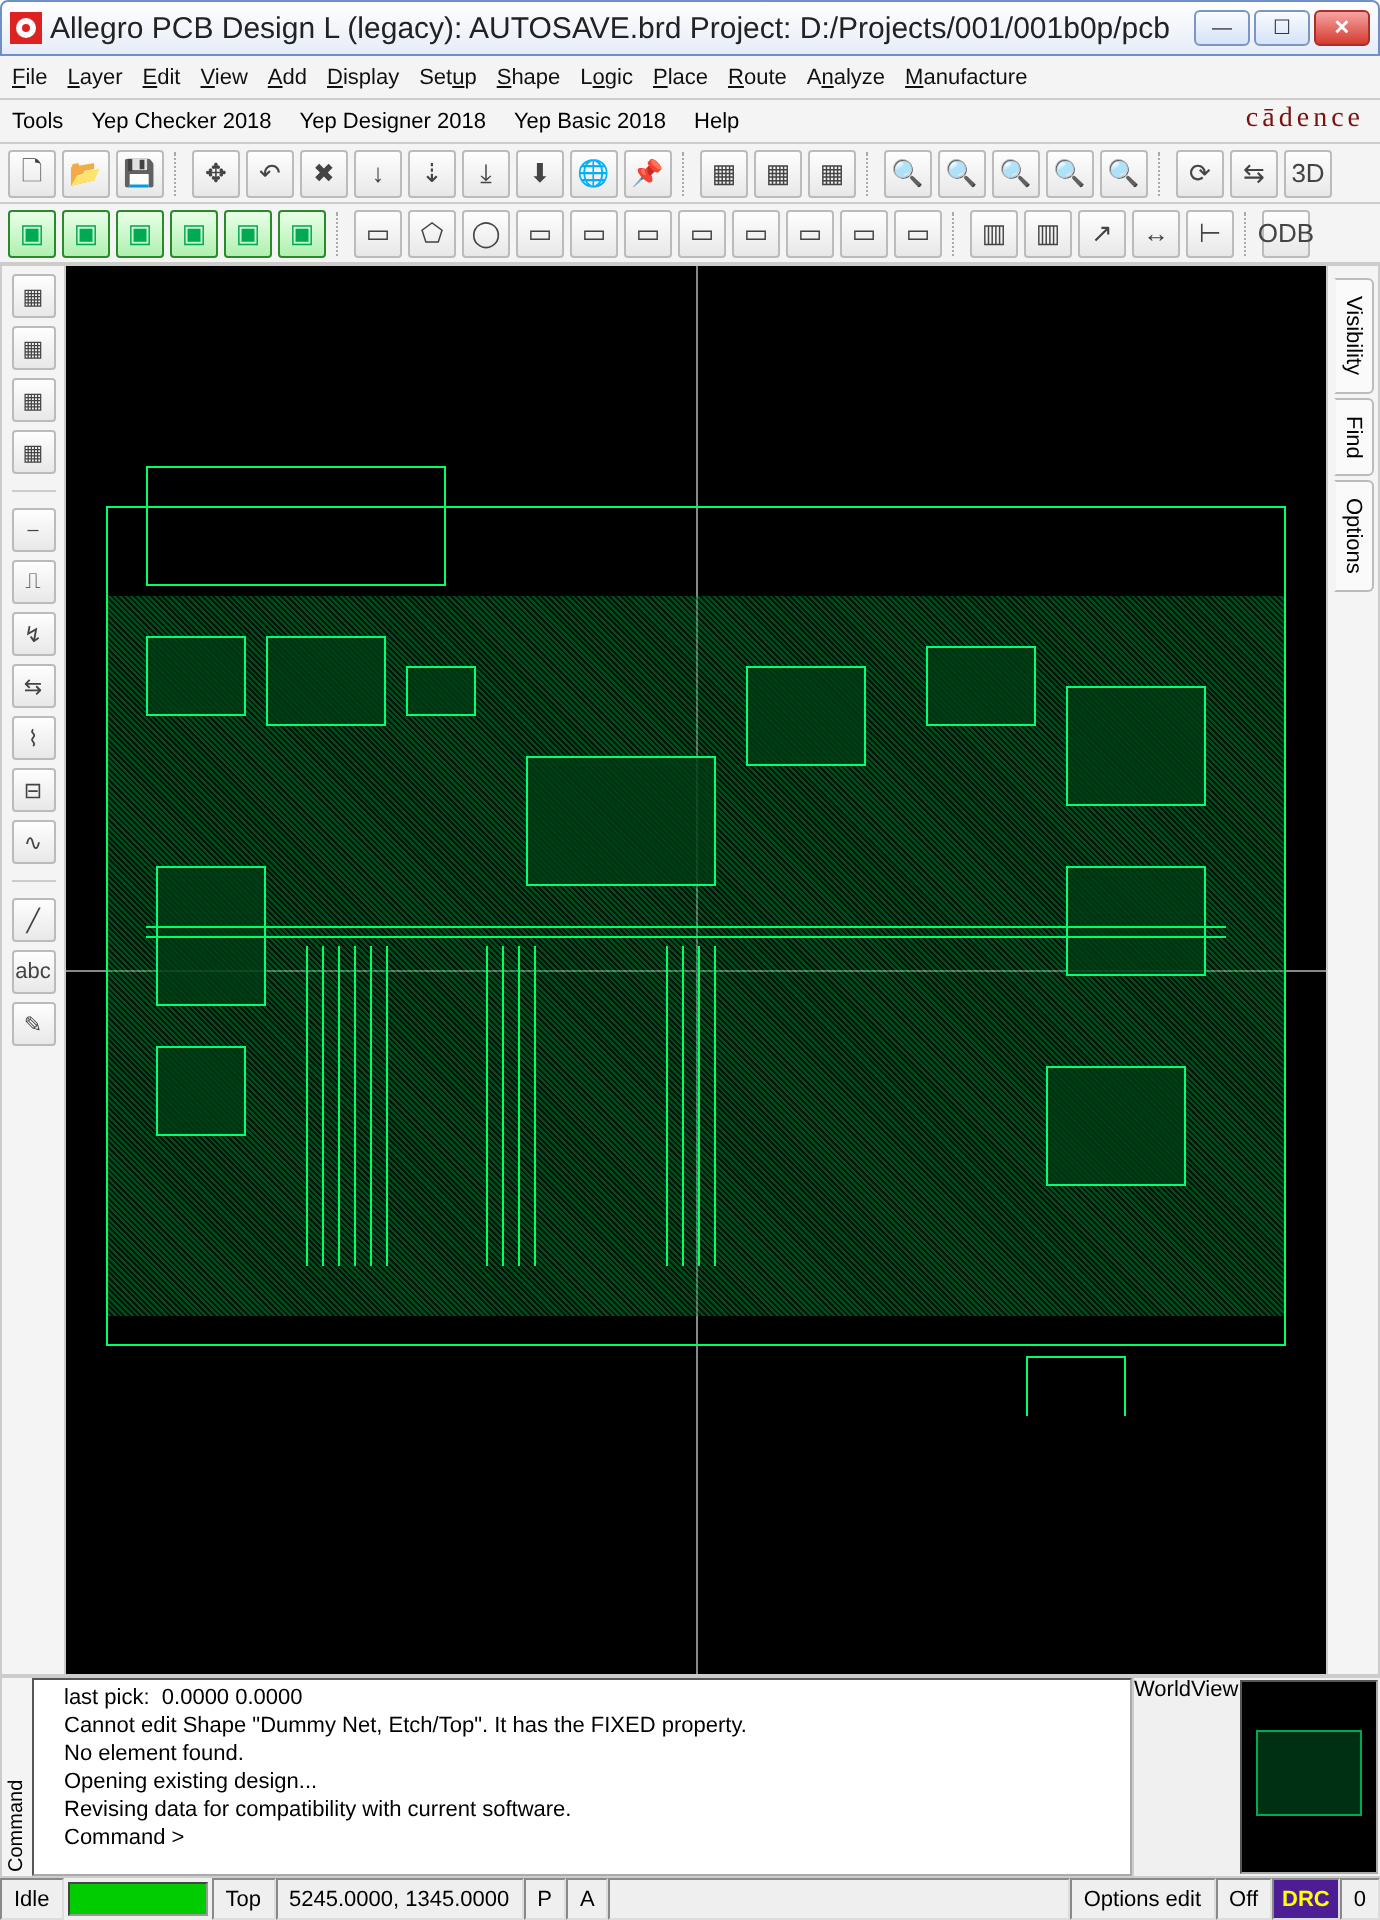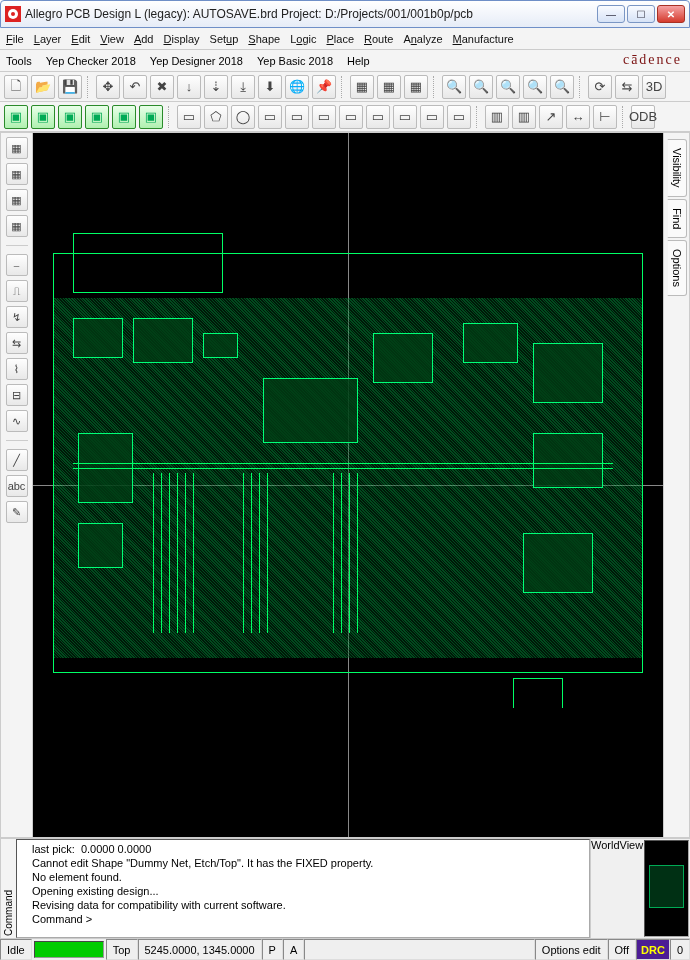--- a/index.html
+++ b/index.html
@@ -1,21 +1,21 @@
 <!DOCTYPE html>
 <html><head>
 <meta charset="utf-8">
 <style>
 * { box-sizing: border-box; margin: 0; padding: 0; }
 body { font-family: "Segoe UI", Tahoma, sans-serif; font-size: 11px; background: #fff; width: 690px; height: 960px; overflow: hidden; display: flex; flex-direction: column; }
 
 
 .titlebar { height: 28px; background: linear-gradient(#fff,#e6ecf7); border: 1px solid #6f8fc7; display: flex; align-items: center; padding: 0 4px; border-radius: 4px 4px 0 0; }
 .titlebar .app-icon { width: 16px; height: 16px; margin-right: 4px; }
-.titlebar .title { flex: 1; color: #222; font-size: 12px; white-space: nowrap; overflow: hidden; }
+.titlebar .title { flex: 1; color: #222; font-size: 15px; white-space: nowrap; overflow: hidden; }
 .winbtns { display: flex; gap: 2px; }
 .winbtn { width: 28px; height: 18px; border: 1px solid #7a96c4; border-radius: 3px; background: linear-gradient(#f9fbff,#d6e2f6); display: flex; align-items: center; justify-content: center; font-size: 10px; color: #334; }
 .winbtn.close { background: linear-gradient(#f6a3a3,#d43b2e); border-color: #a83024; color: #fff; font-weight: bold; }
 
 
 .menubar { height: 22px; background: #f4f4f4; border-bottom: 1px solid #ccc; display: flex; align-items: center; padding: 0 6px; gap: 10px; overflow: hidden; }
 .menubar .menuitem { color: #111; }
 .menubar .menuitem .u { text-decoration: underline; }
 .menurow2 { height: 22px; background: #f4f4f4; border-bottom: 1px solid #ccc; display: flex; align-items: center; padding: 0 6px; gap: 14px; position: relative; }
 .brand { position: absolute; right: 8px; top: 2px; font-family: Georgia, serif; font-weight: normal; letter-spacing: 2px; color: #7b1212; font-size: 14px; }
@@ -46,21 +46,21 @@
 
 
 .right-tabs { width: 26px; background: #f4f4f4; border-left: 1px solid #ccc; display: flex; flex-direction: column; align-items: center; padding-top: 6px; }
 .vtab { writing-mode: vertical-rl; font-size: 11px; padding: 8px 3px; border: 1px solid #bbb; border-left: 1px solid #f4f4f4; margin-bottom: 2px; background: #fafafa; border-radius: 0 3px 3px 0; }
 
 
 .console-area { height: 100px; display: flex; border-top: 1px solid #ccc; background: #f0f0f0; }
 .console { flex: 1; display: flex; }
 .console .vlab { writing-mode: vertical-rl; transform: rotate(180deg); font-size: 10px; padding: 2px; border-right: 1px solid #ccc; background: #f4f4f4; }
 .console textarea { flex: 1; border: 1px inset #aaa; background: #fff; font-family: Tahoma, sans-serif; font-size: 11px; padding: 2px 15px; resize: none; line-height: 14px; }
-.worldview { width: 100px; display: flex; border-left: 1px solid #ccc; }
+.worldview { width: 124px; display: flex; border-left: 1px solid #ccc; }
 .worldview .mini { flex: 1; background: #000; border: 1px inset #aaa; margin: 1px; position: relative; }
 .worldview .mini .box { position: absolute; left: 10%; top: 25%; width: 80%; height: 45%; border: 1px solid #00aa55; background: rgba(0,120,50,.4); }
 
 
 .statusbar { height: 22px; background: #efefef; border-top: 1px solid #ccc; display: flex; align-items: stretch; font-size: 11px; }
 .statusbar .cell { border: 1px inset #ddd; padding: 2px 6px; display: flex; align-items: center; white-space: nowrap; }
 .statusbar .fill { flex: 1; }
 .statusbar .bar { width: 70px; background: #0c0; border: 1px inset #999; margin: 2px; }
 .statusbar .drc { background: #4c1d95; color: #ff0; font-weight: bold; padding: 2px 4px; }
 </style>

